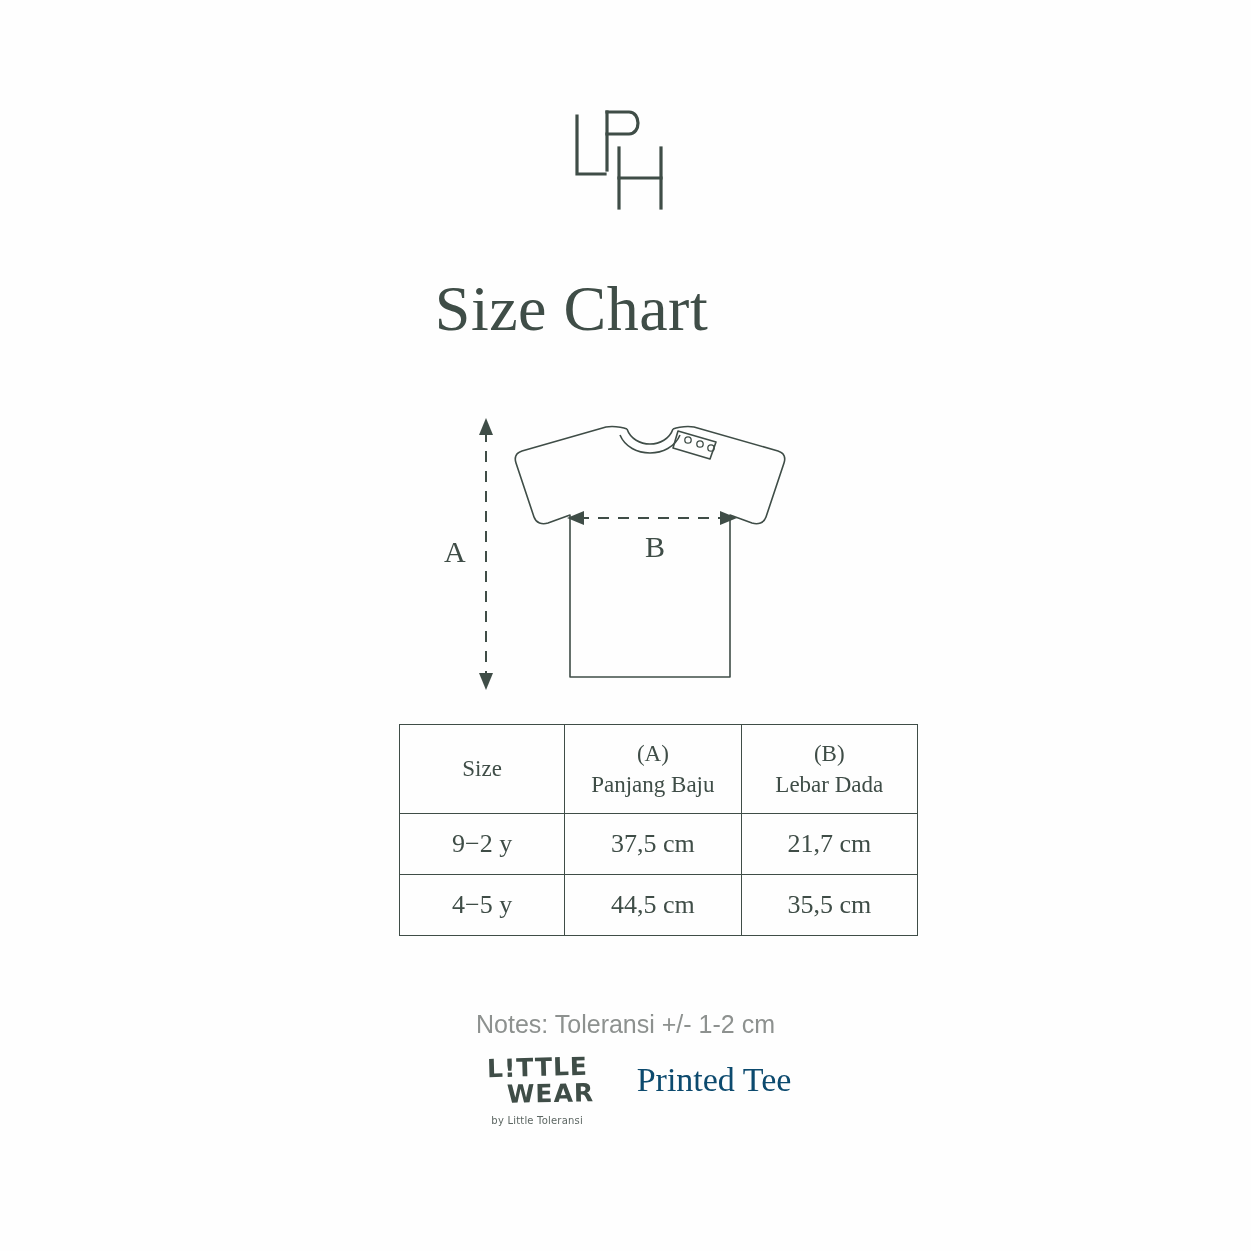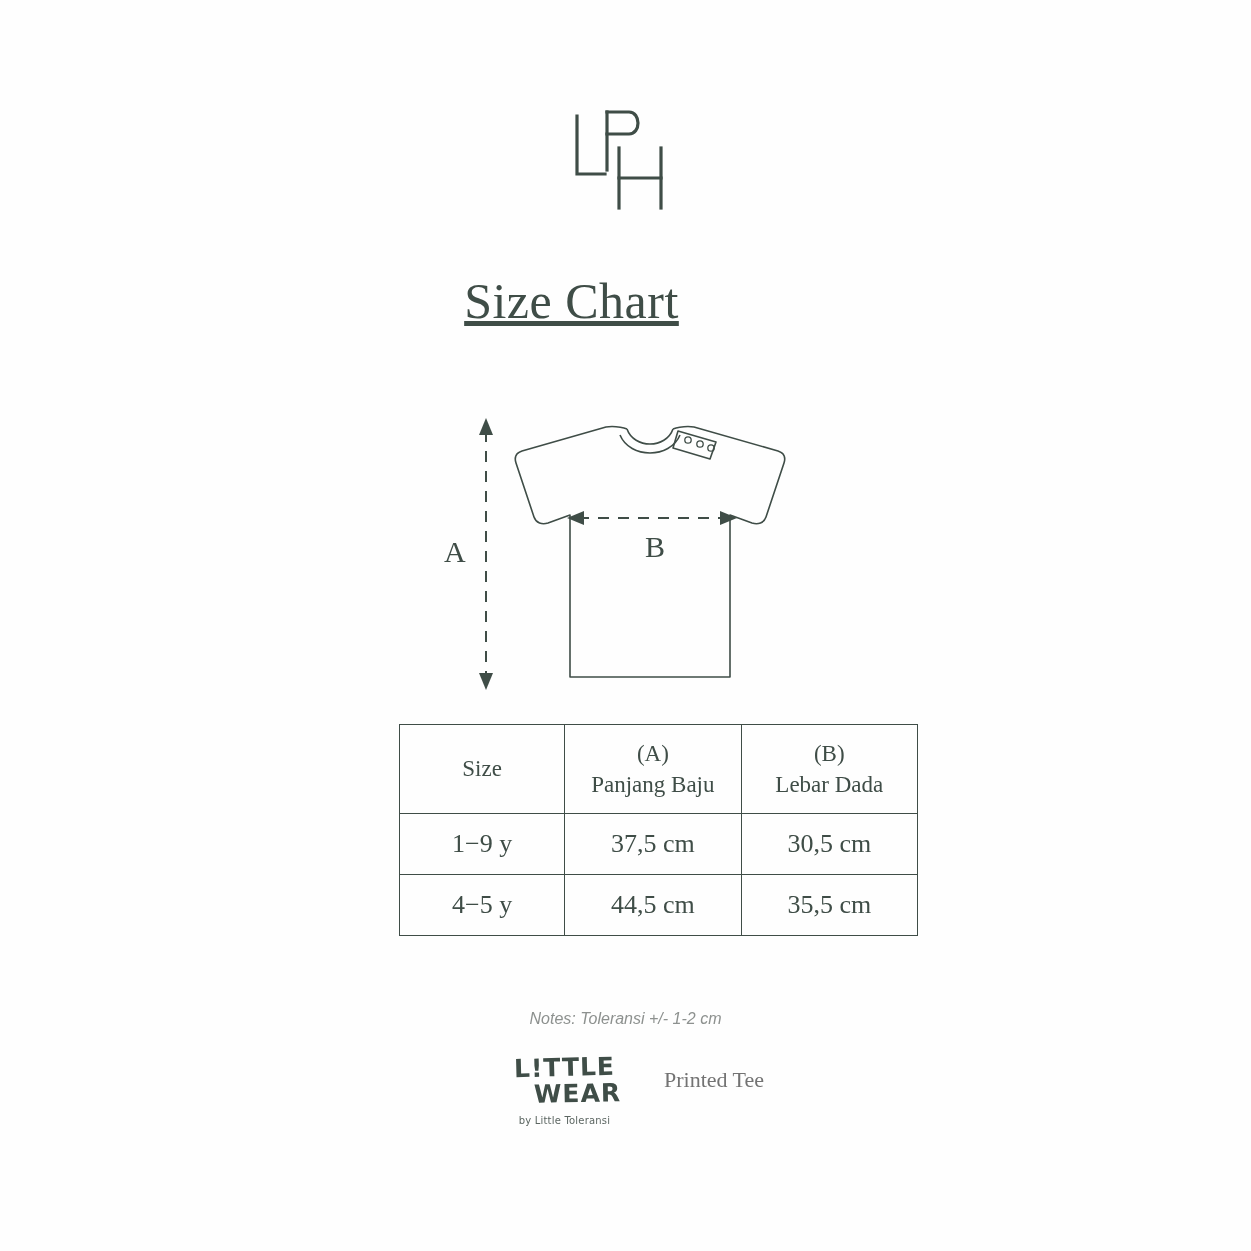--- a/index.html
+++ b/index.html
@@ -32,25 +32,24 @@
   }
   .monogram svg { display: inline-block; }
 
   
   .title {
     position: absolute;
     top: 272px;
     left: 0;
     width: 1143px;
     text-align: center;
-    font-size: 50px;
+    font-size: 64px;
     letter-spacing: 0.5px;
     color: #3f4d47;
     font-weight: normal;
-    text-decoration: underline;
   }
 
   
   .illustration {
     position: absolute;
     top: 405px;
     left: 430px;
     width: 420px;
     height: 300px;
   }
@@ -92,22 +91,21 @@
   .col-b { width: 156px; }
   .hdr-sub { display: block; }
 
   
   .notes {
     position: absolute;
     top: 1010px;
     left: 0;
     width: 1251px;
     text-align: center;
-    font-style: italic;
-    font-size: 16px;
+    font-size: 25px;
     color: #8d918f;
     font-family: "Liberation Sans", sans-serif;
   }
 
   
   .footer {
     position: absolute;
     top: 1055px;
     left: 0;
     width: 1251px;
@@ -144,22 +142,22 @@
   }
   .footer-logo .lw-sub {
     display: block;
     margin-top: 7px;
     font-size: 10px;
     font-family: "DejaVu Sans", sans-serif;
     color: #5c6662;
     letter-spacing: 0.2px;
   }
   .footer-product {
-    font-size: 22px;
-    color: #737373;
+    font-size: 34px;
+    color: #0c4a6e;
     padding-bottom: 20px;
   }
 </style>
 </head>
 <body>
 
 <div class="page">
 
   <div class="monogram">
     <svg width="130" height="110" viewBox="0 0 130 110">
@@ -237,23 +235,23 @@
           <span class="hdr-sub">Panjang Baju</span>
         </td>
         <td class="col-b">
           <span class="hdr-sub">(B)</span>
           <span class="hdr-sub">Lebar Dada</span>
         </td>
       </tr>
     </thead>
     <tbody>
       <tr>
-        <td>1−9 y</td>
+        <td>9−2 y</td>
         <td>37,5 cm</td>
-        <td>30,5 cm</td>
+        <td>21,7 cm</td>
       </tr>
       <tr>
         <td>4−5 y</td>
         <td>44,5 cm</td>
         <td>35,5 cm</td>
       </tr>
     </tbody>
   </table>
 
   <div class="notes">Notes: Toleransi  +/-  1-2 cm</div>

